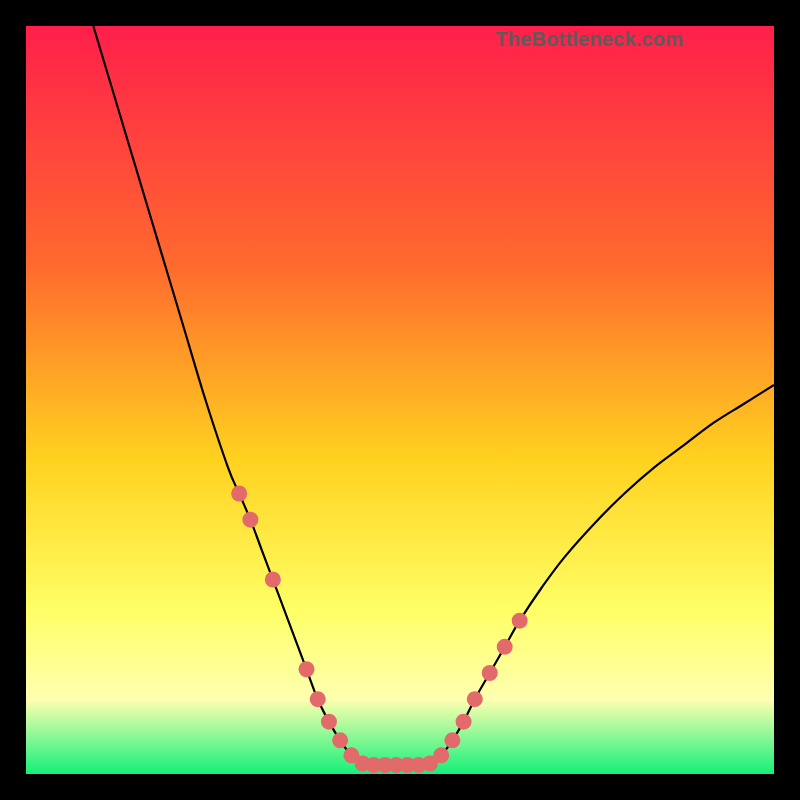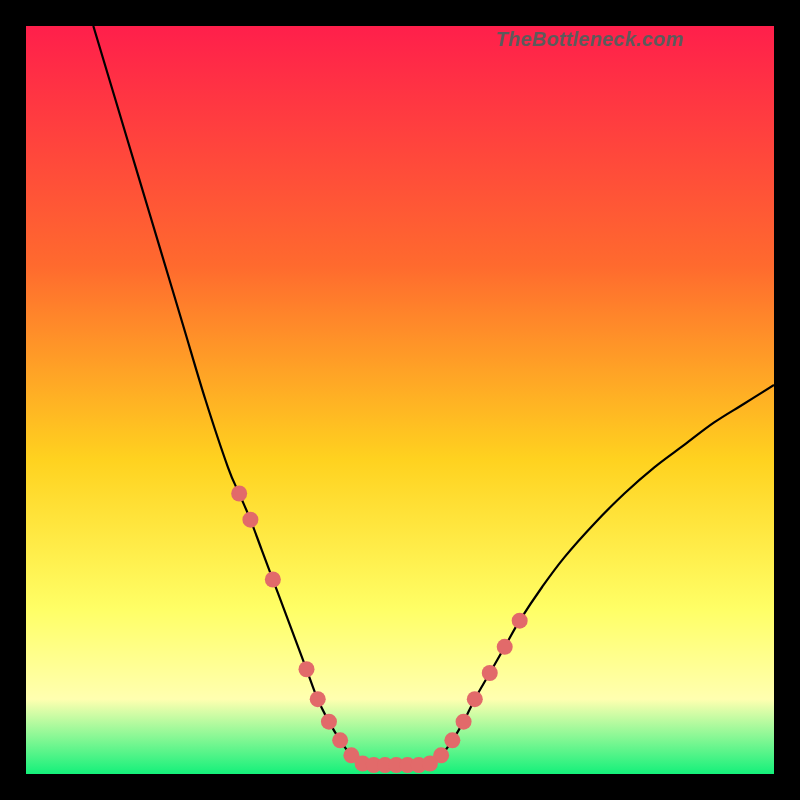--- a/index.html
+++ b/index.html
@@ -11,21 +11,20 @@
     overflow: hidden;
     font-family: Arial, Helvetica, sans-serif;
   }
   .frame {
     position: absolute;
     left: 26px;
     top: 26px;
     width: 664px;
     height: 748px;
     background: #000;
-    font-style: italic;
   }
   .plot {
     position: absolute;
     left: 0;
     top: 0;
     width: 748px;
     height: 748px;
   }
   .attribution {
     position: absolute;

